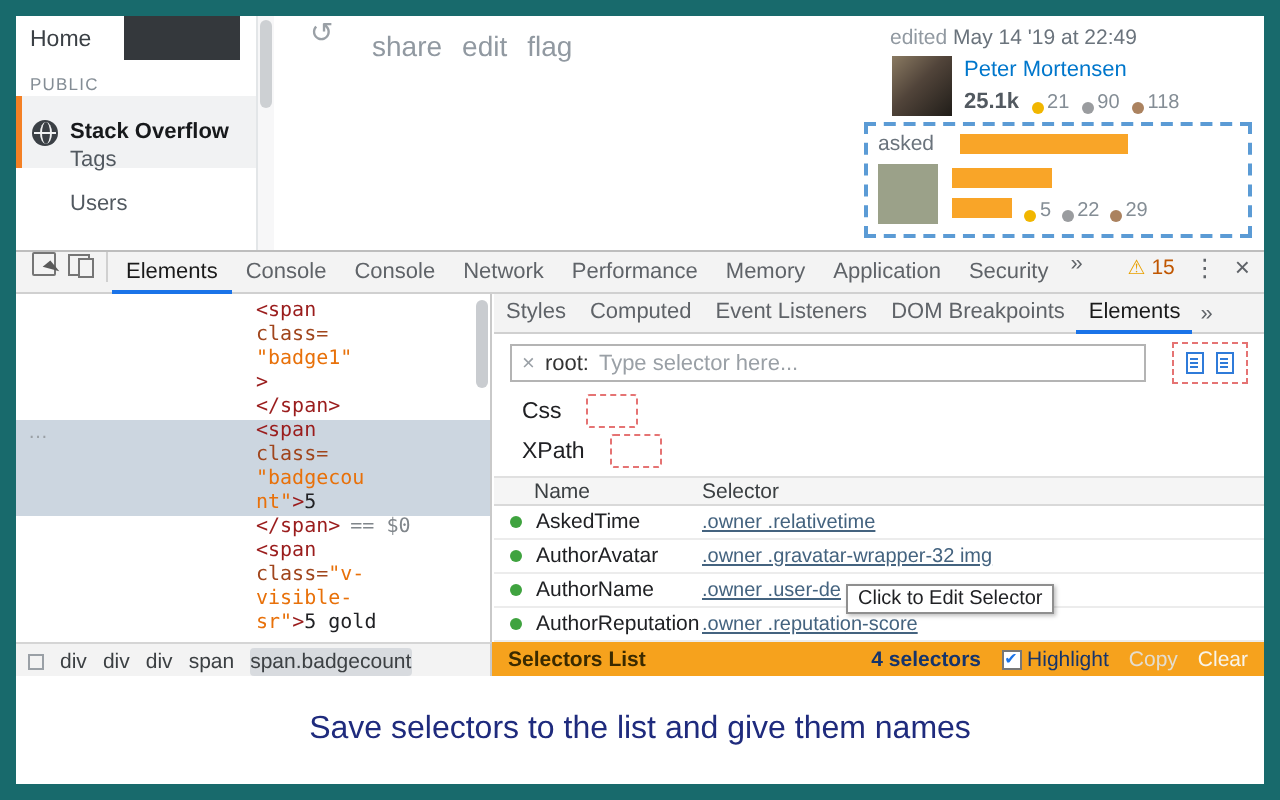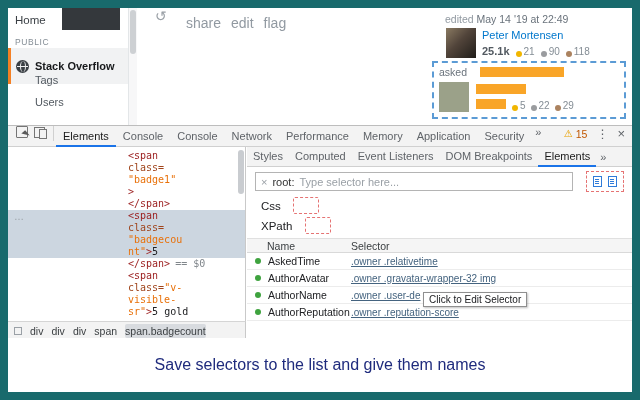--- a/index.html
+++ b/index.html
@@ -279,20 +279,32 @@
 
       <div class="crumbs">
         <span class="grid-icon"></span>
         <span class="crumb">div</span>
         <span class="crumb">div</span>
         <span class="crumb">div</span>
         <span class="crumb">span</span>
         <span class="crumb active">span.badgecount</span>
       </div>
 
+      <div class="sel-bar">
+        <span class="sb-title">Selectors List</span>
+        <span class="sb-right">
+          <span class="sb-count">4 selectors</span>
+          <span class="cbwrap">
+            <span class="cb">✔</span>
+            <span class="sb-h">Highlight</span>
+          </span>
+          <span class="sb-copy">Copy</span>
+          <span class="sb-clear">Clear</span>
+        </span>
+      </div>
     </div>
 
     <div class="cap">
       <span class="cap-text">Save selectors to the list and give them names</span>
     </div>
 
   </div>
 </div>
 
 </body></html>

